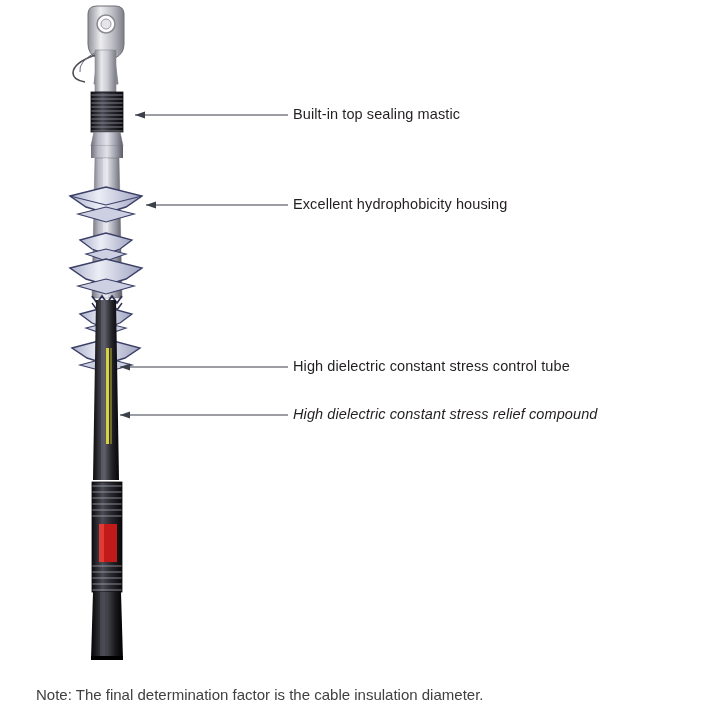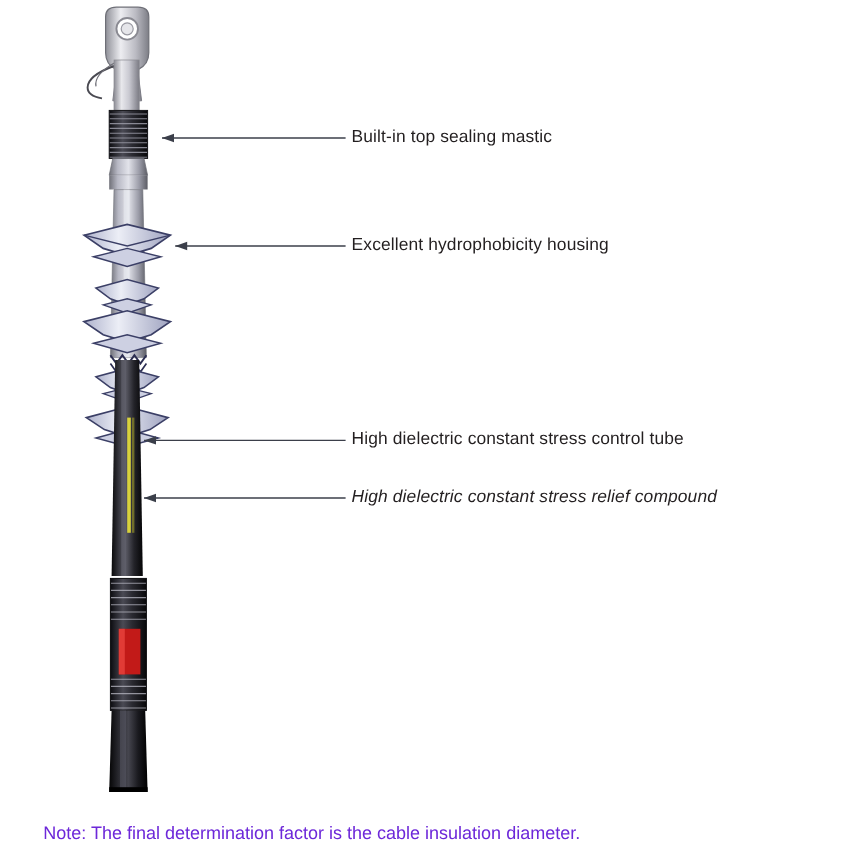--- a/index.html
+++ b/index.html
@@ -31,21 +31,21 @@
     font-size: 14.5px;
     color: #231f20;
     white-space: nowrap;
     letter-spacing: 0.1px;
   }
   .note {
     position: absolute;
     left: 36px;
     top: 686px;
     font-size: 15px;
-    color: #6d28d9;
+    color: #404040;
     white-space: nowrap;
   }
 </style>
 </head>
 <body>
 
 <div id="stage">
 
   <svg id="diagram" viewBox="0 0 702 714">
     <defs>

